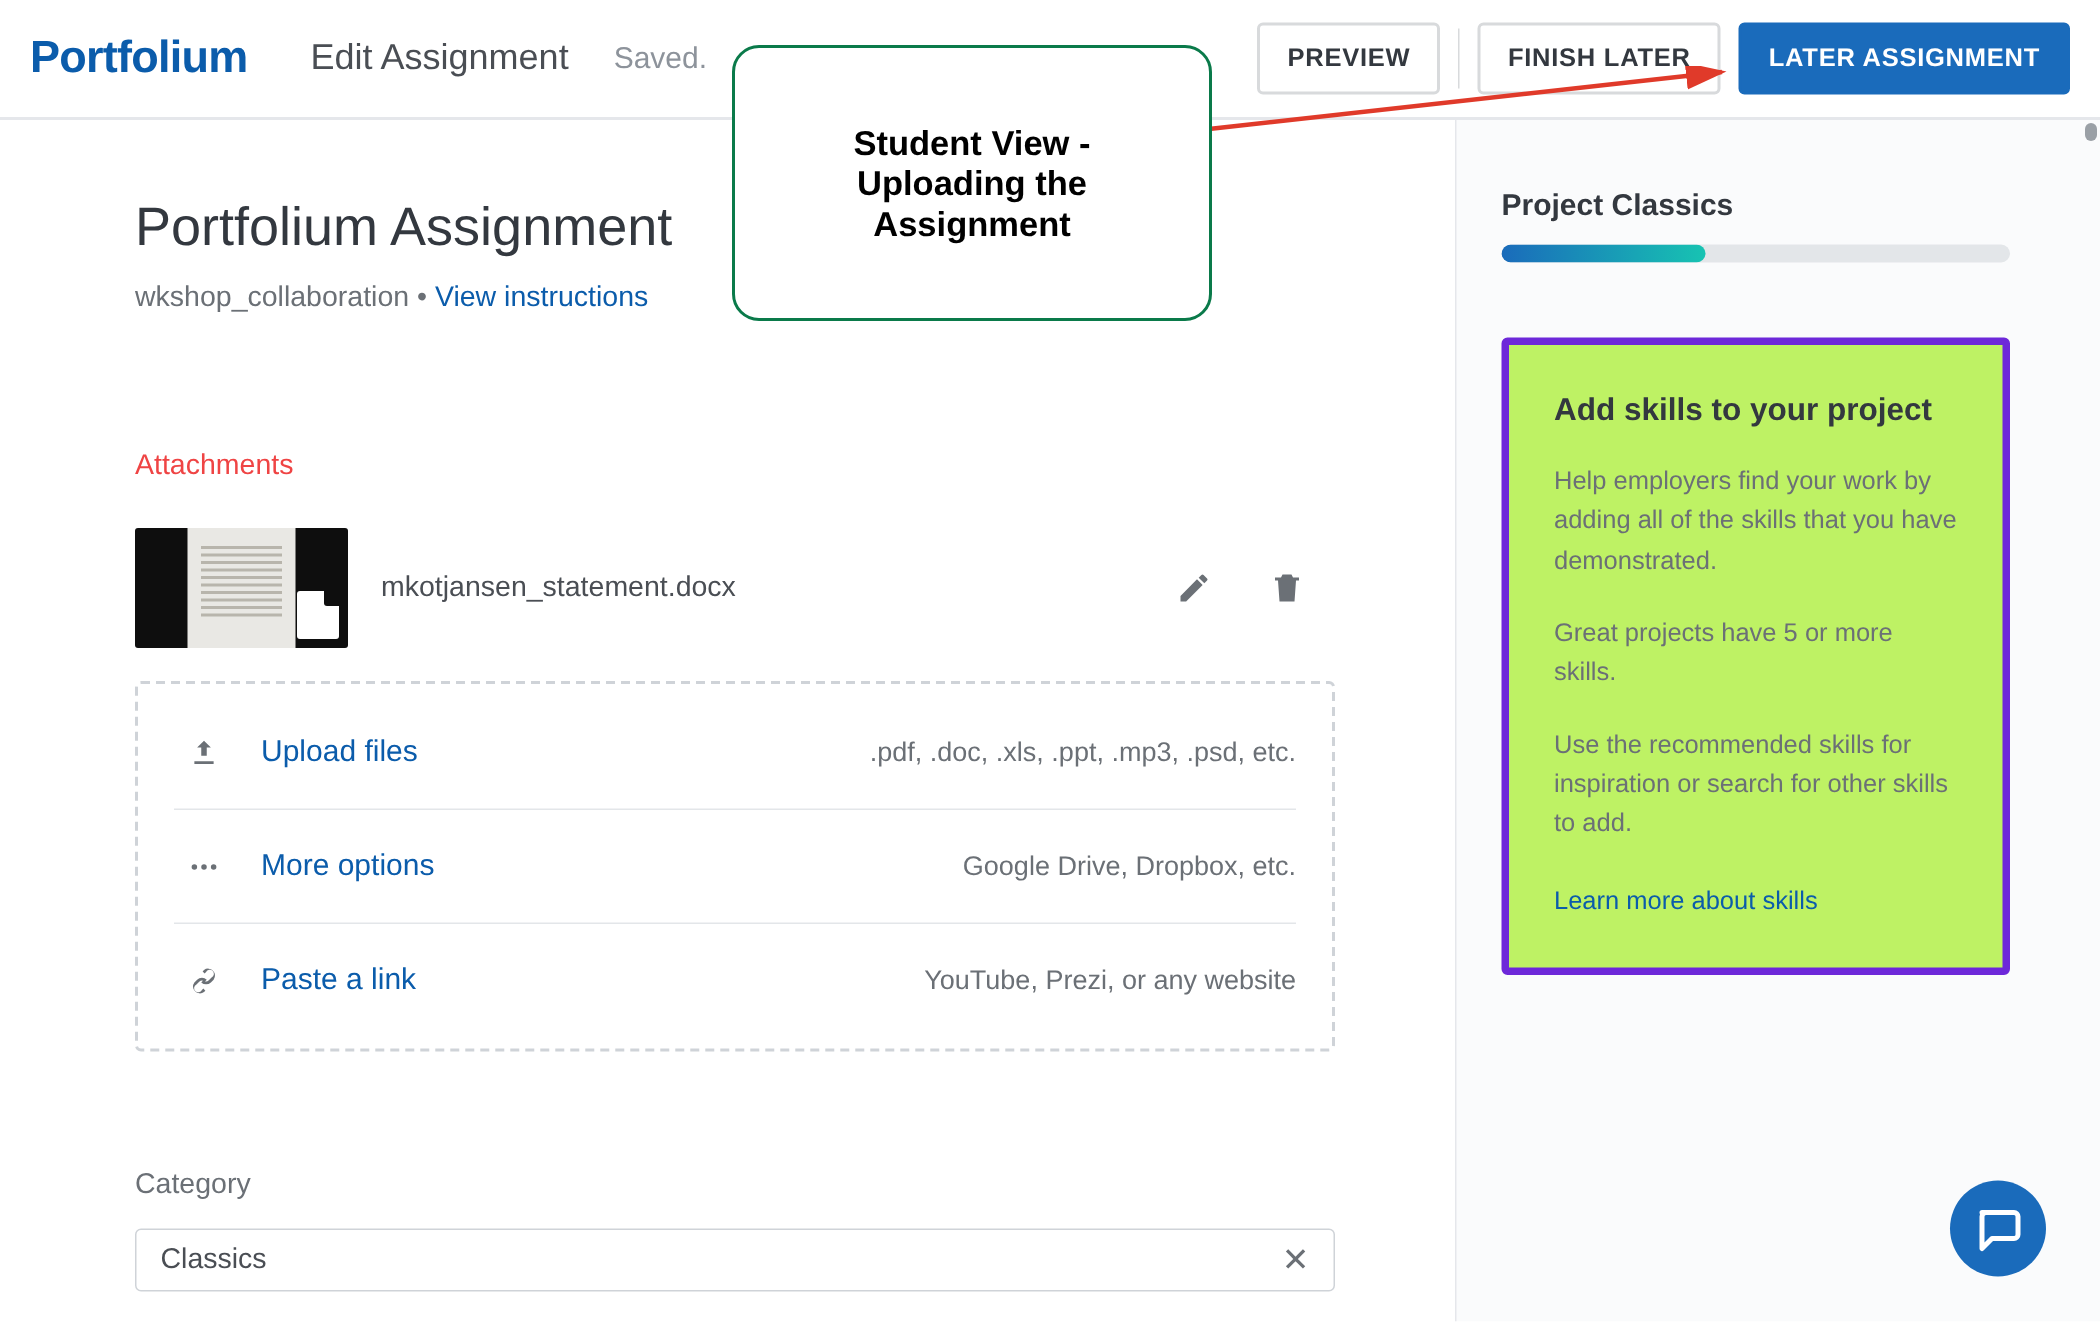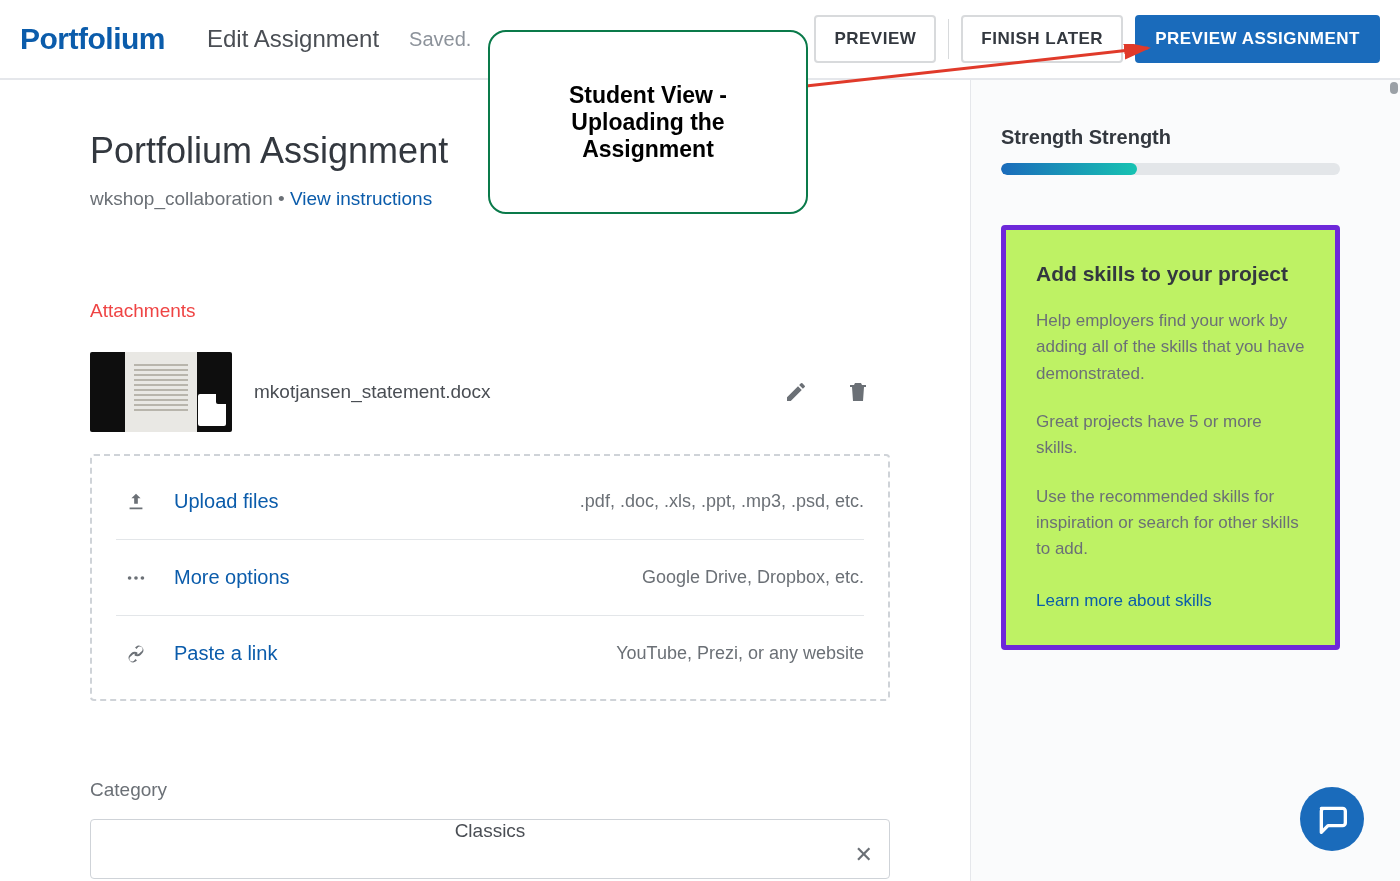--- a/index.html
+++ b/index.html
@@ -167,25 +167,24 @@
 
 .category-label {
   font-size: 19px;
   color: #6b7076;
   margin-top: 78px;
 }
 .category-field {
   margin-top: 18px;
   border: 1px solid #cfd3d8;
   border-radius: 4px;
-  height: 60px;
+  height: 42px;
   display:flex;
   align-items:center;
   padding: 0 16px;
-  flex-direction: column;
 }
 .category-value { font-size:19px; color:#4a4e54; }
 .category-clear { margin-left:auto; cursor:pointer; color:#6b7076; font-size:22px;}
 
 
 .strength-title { font-size:20px; color:#33383f; font-weight:600;}
 .strength-bar { margin-top:14px; height:12px; background:#e3e6e9; border-radius:6px; overflow:hidden;}
 .strength-fill { height:100%; width:40%; background:linear-gradient(90deg,#1a6bbb,#17c3b2); border-radius:6px;}
 
 .skills-card {
@@ -238,21 +237,21 @@
 <body>
 
 <div class="header">
   <div class="logo">Portfolium</div>
   <div class="header-title">Edit Assignment</div>
   <div class="header-saved">Saved.</div>
   <div class="header-actions">
     <button class="btn btn-outline">PREVIEW</button>
     <div class="vdiv"></div>
     <button class="btn btn-outline">FINISH LATER</button>
-    <button class="btn btn-primary">PREVIEW ASSIGNMENT</button>
+    <button class="btn btn-primary">LATER ASSIGNMENT</button>
   </div>
 </div>
 
 <div class="content">
 
   <div class="main">
     <h1 class="page-title">Portfolium Assignment</h1>
     <div class="subtitle-row">
       <span>wkshop_collaboration</span><span> • </span><span class="link">View instructions</span>
     </div>
@@ -324,21 +323,21 @@
     </div>
 
     <div class="category-label">Category</div>
     <div class="category-field">
       <span class="category-value">Classics</span>
       <span class="category-clear">✕</span>
     </div>
   </div>
 
   <div class="side">
-    <div class="strength-title">Strength Strength</div>
+    <div class="strength-title">Project Classics</div>
     <div class="strength-bar">
       <div class="strength-fill" style="width: 40%;"></div>
     </div>
 
     <div class="skills-card">
       <h3>Add skills to your project</h3>
       <p>Help employers find your work by adding all of the skills that you have demonstrated.</p>
       <p>Great projects have 5 or more skills.</p>
       <p>Use the recommended skills for inspiration or search for other skills to add.</p>
       <span class="link">Learn more about skills</span>

